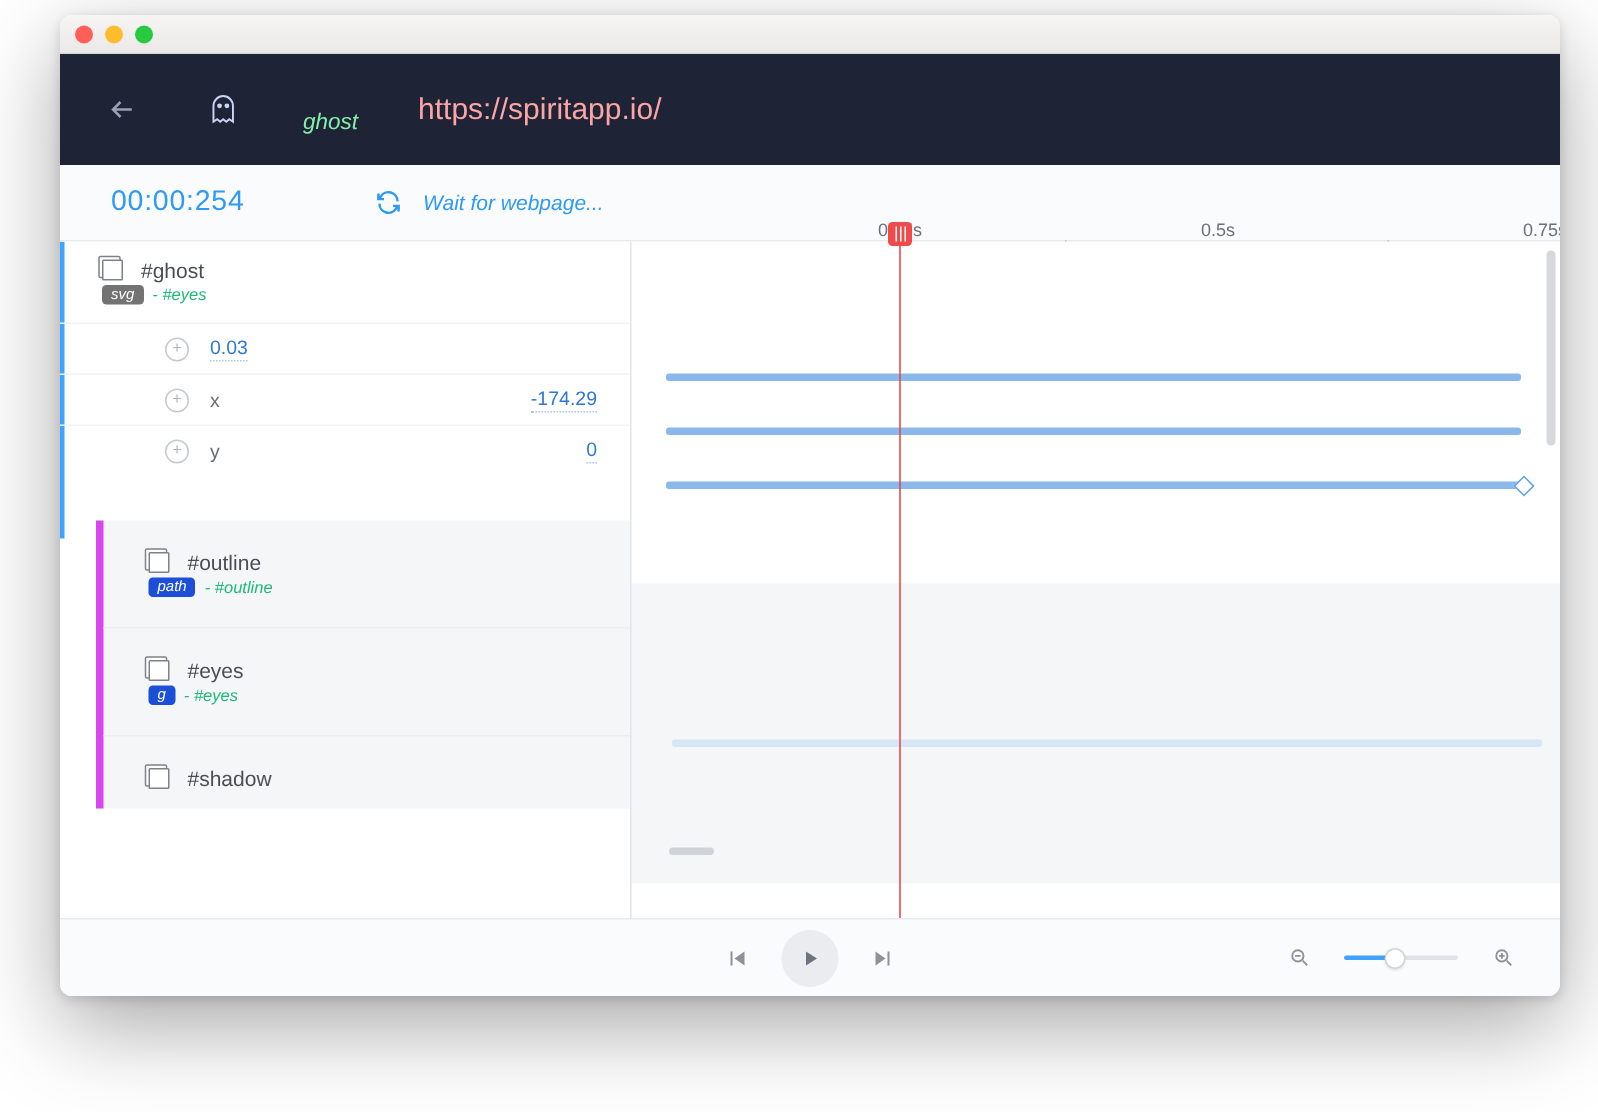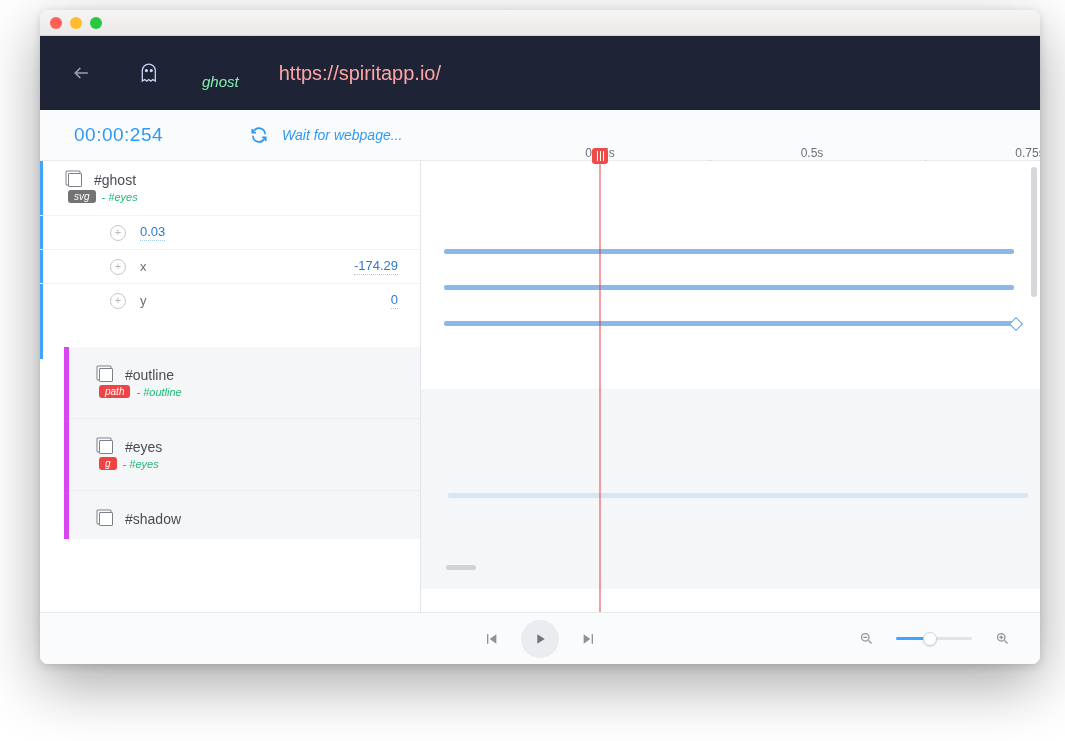--- a/index.html
+++ b/index.html
@@ -31,21 +31,21 @@
   .tick-group { position: absolute; bottom: 6px; font-size: 12px; color: #6b6f7a; transform: translateX(-50%); text-align: center; }
   .tick-minor { position: absolute; bottom: 0; width: 1px; height: 6px; background: #c7c9ce; }
   .playhead-handle { position: absolute; width: 16px; height: 16px; background: #ef4b4b; border-radius: 3px; top: 38px; transform: translateX(-50%); display: flex; align-items: center; justify-content: center; z-index: 5; }
   .playhead-handle::before { content:""; width:1px; height:10px; background:#fff; box-shadow: -3px 0 #fff, 3px 0 #fff; }
   .playhead-line { position: absolute; width: 1px; background: #e84141; top: 0; bottom: 0; z-index: 4; transform: translateX(-50%); }
   
   .row-grp { border-top: 1px solid #eceef0; }
   .layer-head { display: flex; align-items: center; gap: 12px; padding: 11px 14px 2px 28px; font-size: 14px; color: #4a4d56; }
   .layer-sub { padding: 0 0 12px 28px; display: flex; align-items: center; gap: 6px; font-size: 11px; }
   .badge { background: #737373; color: #fff; padding: 1px 6px; border-radius: 3px; font-size: 10px; font-style: italic; }
-  .badge-grey { background: #ef4444; }
+  .badge-grey { background: #1d4ed8; }
   .sel { color: #1fba7a; font-style: italic; }
   .square-icon { width: 14px; height: 14px; border: 1.5px solid currentColor; border-radius: 1px; background: #fff; box-shadow: -2px -2px 0 -0.5px #fff, -2px -2px 0 0.5px currentColor; color:#7d818b; flex-shrink:0;}
   .selected-bar { position: absolute; left: 0; top: 0; width: 3px; height: 198px; background: #3fa3ff; }
   .prop-row { display: flex; align-items: center; padding: 8px 22px 8px 70px; font-size: 13px; color: #6a6e78; border-top: 1px solid #f2f3f5; position: relative; }
   .prop-row:first-of-type { border-top: 1px solid #eceef0; }
   .plus { width: 16px; height: 16px; border: 1px solid #c5c9cf; border-radius: 50%; display: flex; align-items: center; justify-content: center; color: #b2b6bd; font-size: 11px; margin-right: 14px; flex-shrink: 0; line-height:1; }
   .prop-name { flex: 1; }
   .prop-val { color: #2f78d6; border-bottom: 1px dotted #a5c8ef; padding-bottom: 1px; }
   .sub-layers { margin-left: 24px; border-left: 5px solid #d946ef; margin-top: 30px; background: #f5f6f7; }
   .sub-layers .layer-head { padding-left: 30px; padding-top: 20px; }

